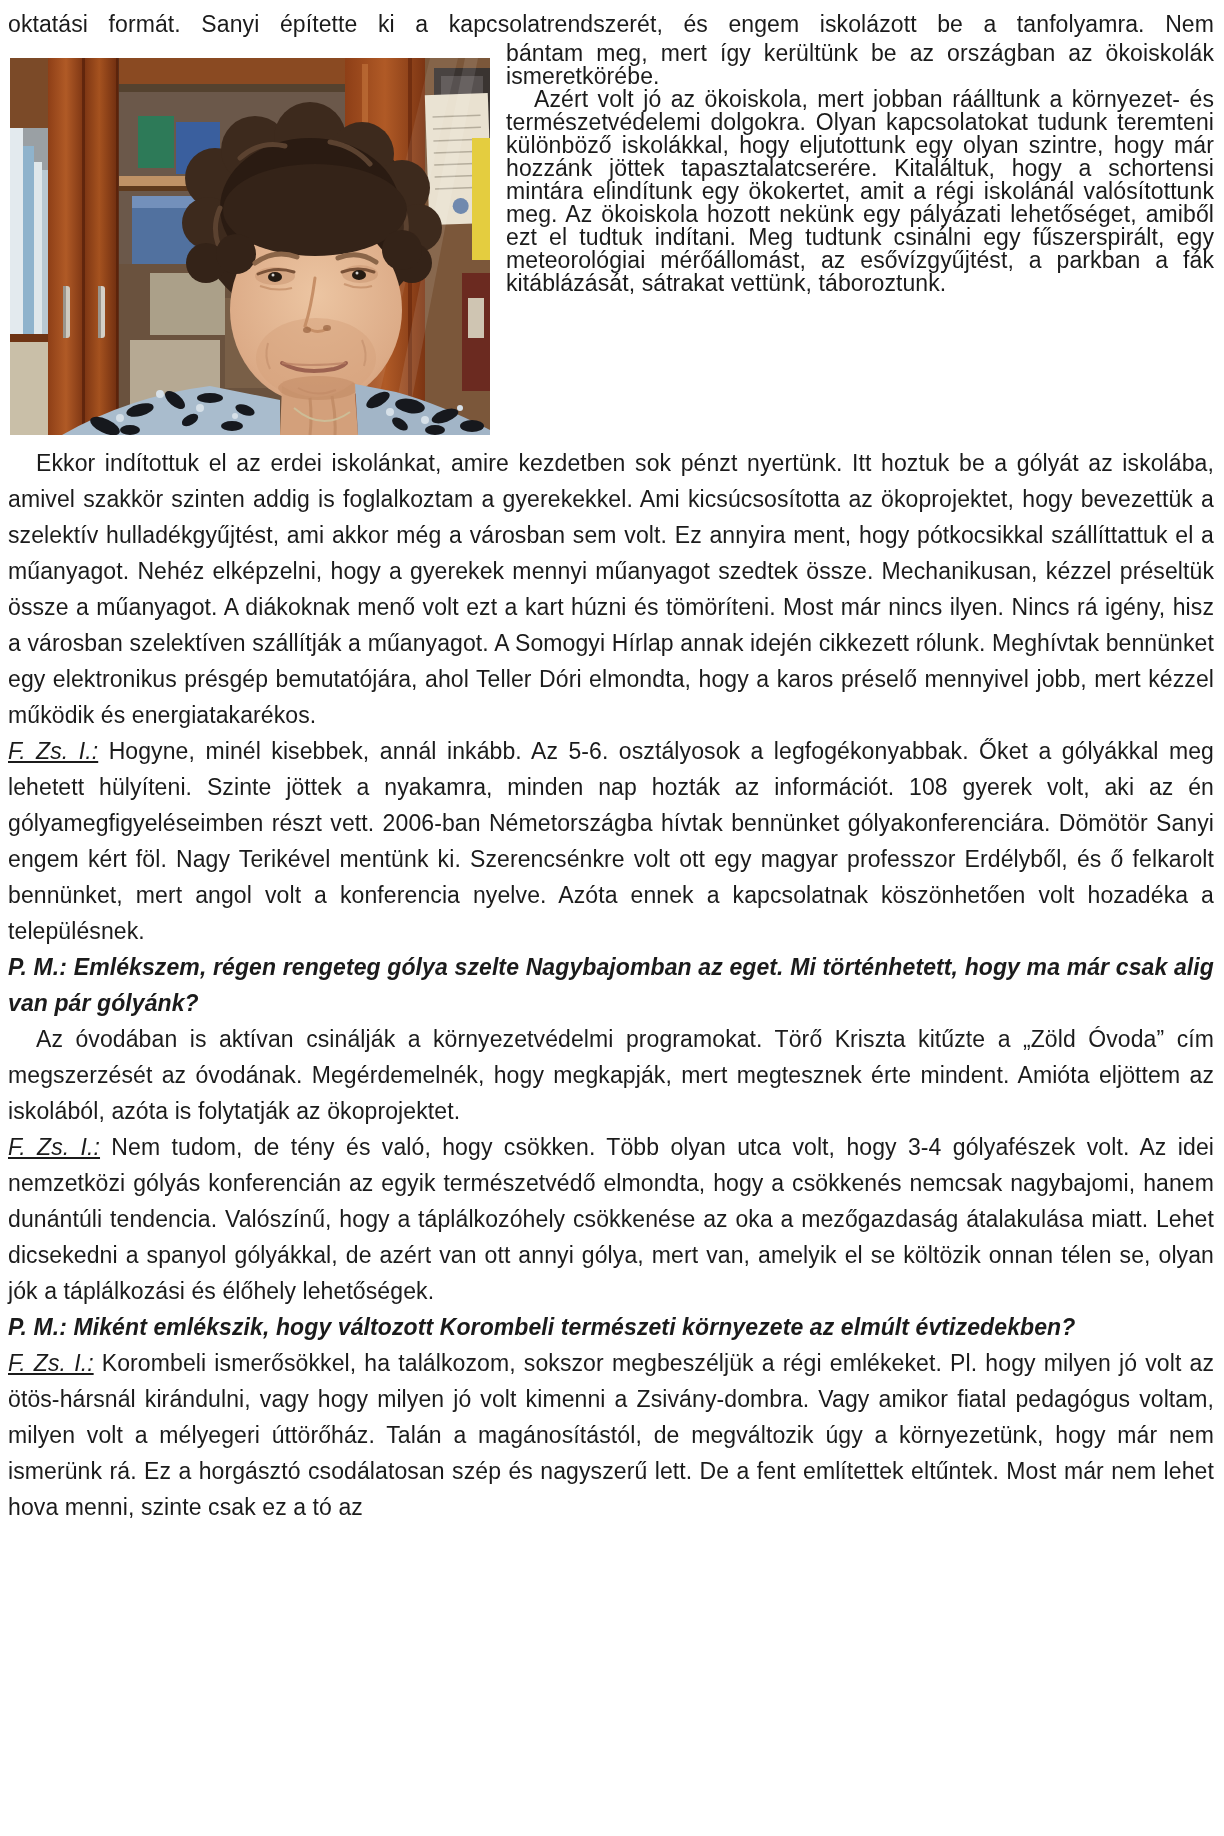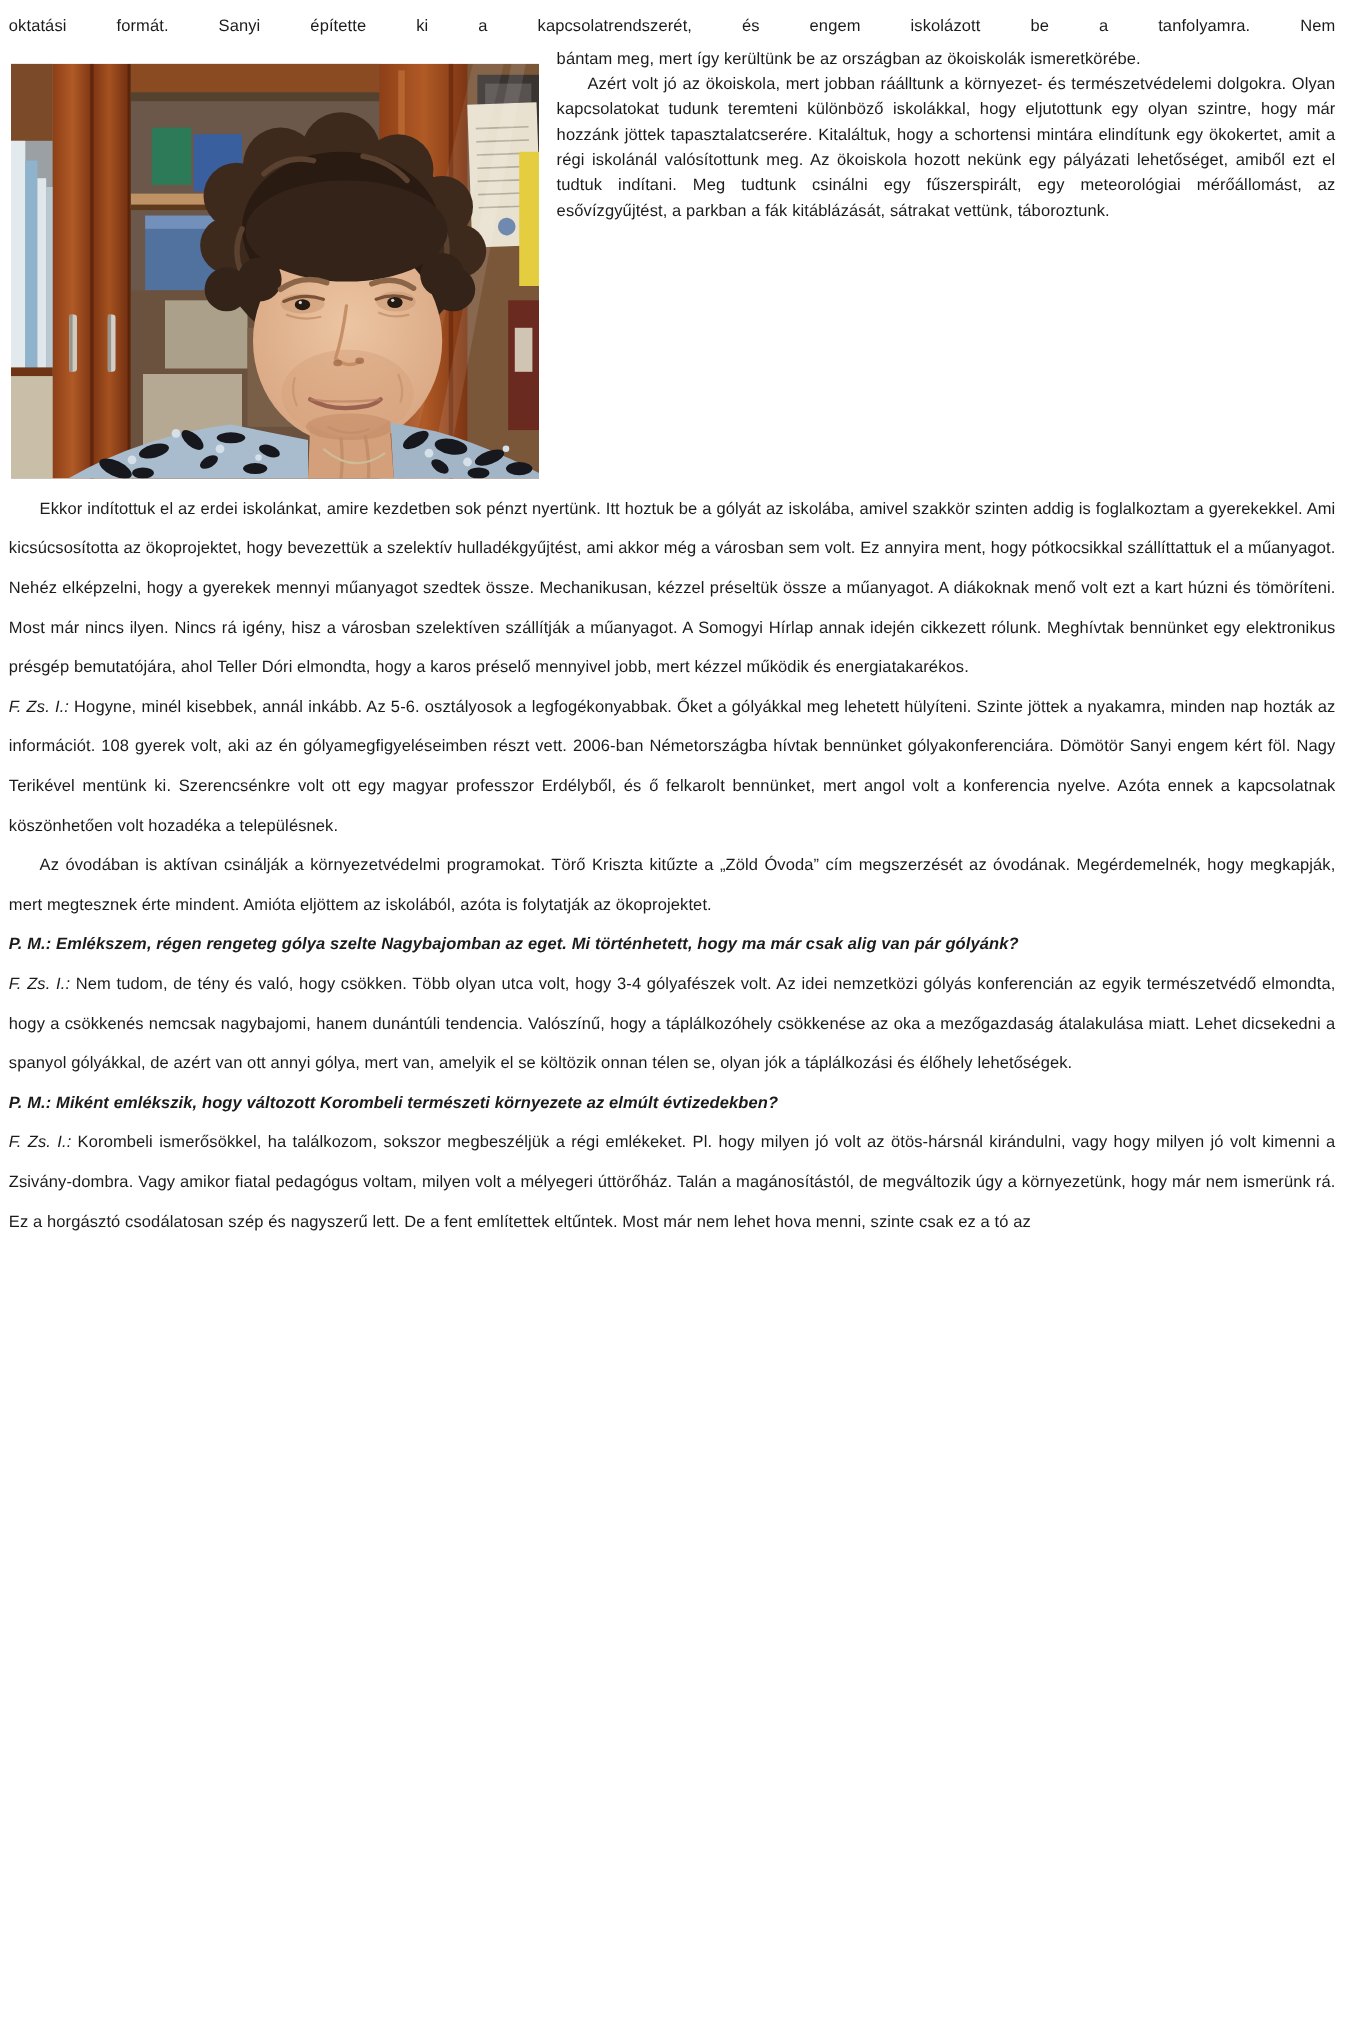--- a/index.html
+++ b/index.html
@@ -5,33 +5,33 @@
   html, body { margin: 0; padding: 0; }
   body {
     width: 1224px; height: 1836px; overflow: hidden;
     background: #ffffff;
     font-family: "Liberation Sans", "DejaVu Sans", sans-serif;
     color: #1b1b1b;
   }
   .page { padding: 6px 10px 0 8px; }
   p.body {
     margin: 0;
-    font-size: 15px;
+    font-size: 23px;
     line-height: 36px;
     text-align: justify;
     letter-spacing: 0.1px;
     hyphens: none;
   }
   p.tight { line-height: 23px; }
   .force-justify { text-align-last: justify; }
   .indent { text-indent: 28px; }
   .gap { margin-top: 44px; }
   .clearleft { clear: left; }
   .question { font-weight: 700; font-style: italic; }
-  .answer .prefix { font-style: italic; }
+  .answer .prefix { font-style: italic; text-decoration: underline; }
   figure.photo {
     float: left;
     width: 480px; height: 377px;
     margin: 16px 16px 10px 2px;
     padding: 0;
   }
   figure.photo svg { display: block; width: 100%; height: 100%; }
 </style>
 </head>
 <body>
@@ -195,23 +195,23 @@
 
   <p class="body tight">bántam meg, mert így kerültünk be az országban az ökoiskolák ismeretkörébe.</p>
 
   <p class="body tight indent">Azért volt jó az ökoiskola, mert jobban ráálltunk a környezet- és természetvédelemi dolgokra. Olyan kapcsolatokat tudunk teremteni különböző iskolákkal, hogy eljutottunk egy olyan szintre, hogy már hozzánk jöttek tapasztalatcserére. Kitaláltuk, hogy a schortensi mintára elindítunk egy ökokertet, amit a régi iskolánál valósítottunk meg. Az ökoiskola hozott nekünk egy pályázati lehetőséget, amiből ezt el tudtuk indítani. Meg tudtunk csinálni egy fűszerspirált, egy meteorológiai mérőállomást, az esővízgyűjtést, a parkban a fák kitáblázását, sátrakat vettünk, táboroztunk.</p>
 
   <p class="body indent gap clearleft">Ekkor indítottuk el az erdei iskolánkat, amire kezdetben sok pénzt nyertünk. Itt hoztuk be a gólyát az iskolába, amivel szakkör szinten addig is foglalkoztam a gyerekekkel. Ami kicsúcsosította az ökoprojektet, hogy bevezettük a szelektív hulladékgyűjtést, ami akkor még a városban sem volt. Ez annyira ment, hogy pótkocsikkal szállíttattuk el a műanyagot. Nehéz elképzelni, hogy a gyerekek mennyi műanyagot szedtek össze. Mechanikusan, kézzel préseltük össze a műanyagot. A diákoknak menő volt ezt a kart húzni és tömöríteni. Most már nincs ilyen. Nincs rá igény, hisz a városban szelektíven szállítják a műanyagot. A Somogyi Hírlap annak idején cikkezett rólunk. Meghívtak bennünket egy elektronikus présgép bemutatójára, ahol Teller Dóri elmondta, hogy a karos préselő mennyivel jobb, mert kézzel működik és energiatakarékos.</p>
 
 
   <p class="body answer"><span class="prefix">F. Zs. I.:</span><span> Hogyne, minél kisebbek, annál inkább. Az 5-6. osztályosok a legfogékonyabbak. Őket a gólyákkal meg lehetett hülyíteni. Szinte jöttek a nyakamra, minden nap hozták az információt. 108 gyerek volt, aki az én gólyamegfigyeléseimben részt vett. 2006-ban Németországba hívtak bennünket gólyakonferenciára. Dömötör Sanyi engem kért föl. Nagy Terikével mentünk ki. Szerencsénkre volt ott egy magyar professzor Erdélyből, és ő felkarolt bennünket, mert angol volt a konferencia nyelve. Azóta ennek a kapcsolatnak köszönhetően volt hozadéka a településnek.</span></p>
 
+  <p class="body question gap">P. M.: Emlékszem, régen rengeteg gólya szelte Nagybajomban az eget. Mi történhetett, hogy ma már csak alig van pár gólyánk?</p>
+
   <p class="body indent">Az óvodában is aktívan csinálják a környezetvédelmi programokat. Törő Kriszta kitűzte a „Zöld Óvoda” cím megszerzését az óvodának. Megérdemelnék, hogy megkapják, mert megtesznek érte mindent. Amióta eljöttem az iskolából, azóta is folytatják az ökoprojektet.</p>
 
-  <p class="body question gap">P. M.: Emlékszem, régen rengeteg gólya szelte Nagybajomban az eget. Mi történhetett, hogy ma már csak alig van pár gólyánk?</p>
-
   <p class="body answer"><span class="prefix">F. Zs. I.:</span><span> Nem tudom, de tény és való, hogy csökken. Több olyan utca volt, hogy 3-4 gólyafészek volt. Az idei nemzetközi gólyás konferencián az egyik természetvédő elmondta, hogy a csökkenés nemcsak nagybajomi, hanem dunántúli tendencia. Valószínű, hogy a táplálkozóhely csökkenése az oka a mezőgazdaság átalakulása miatt. Lehet dicsekedni a spanyol gólyákkal, de azért van ott annyi gólya, mert van, amelyik el se költözik onnan télen se, olyan jók a táplálkozási és élőhely lehetőségek.</span></p>
 
   <p class="body question gap">P. M.: Miként emlékszik, hogy változott Korombeli természeti környezete az elmúlt évtizedekben?</p>
 
   <p class="body answer"><span class="prefix">F. Zs. I.:</span><span> Korombeli ismerősökkel, ha találkozom, sokszor megbeszéljük a régi emlékeket. Pl. hogy milyen jó volt az ötös-hársnál kirándulni, vagy hogy milyen jó volt kimenni a Zsivány-dombra. Vagy amikor fiatal pedagógus voltam, milyen volt a mélyegeri úttörőház. Talán a magánosítástól, de megváltozik úgy a környezetünk, hogy már nem ismerünk rá. Ez a horgásztó csodálatosan szép és nagyszerű lett. De a fent említettek eltűntek. Most már nem lehet hova menni, szinte csak ez a tó az</span></p>
 
 </main>
 
 </body></html>

